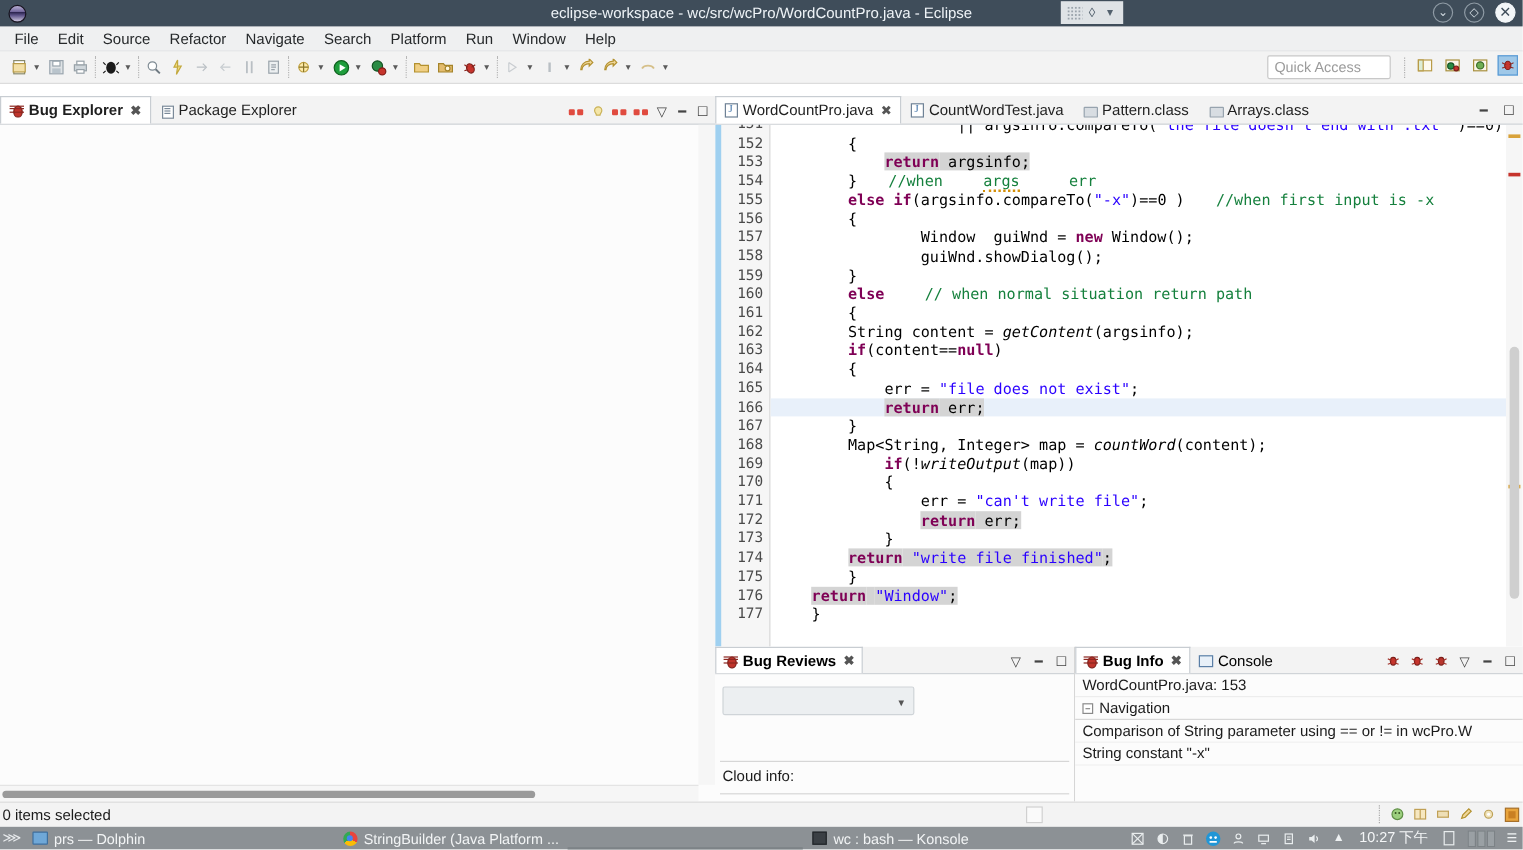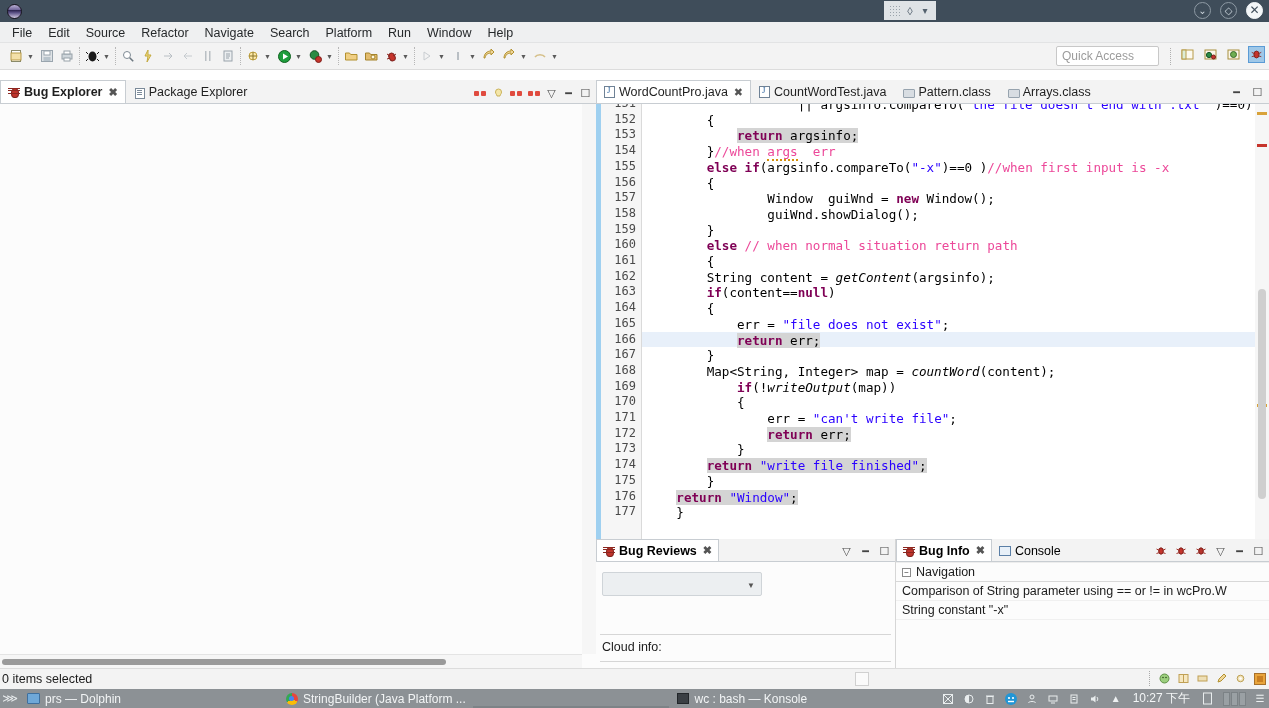--- a/index.html
+++ b/index.html
@@ -183,21 +183,21 @@
     font-family: "DejaVu Sans Mono", monospace; font-size: 12px; color: #4a4a4a;
     height: 15.7px; line-height: 15.7px;
   }
   .ctext {
     font-family: "DejaVu Sans Mono", monospace; font-size: 12.6px; color: #000;
     padding-left: 4px;
   }
   .cline.hl { background: #e8f0fa; }
   .kw { color: #7f0055; font-weight: bold; }
   .str { color: #2a00ff; }
-  .cmt { color: #ec4899; }
+  .cmt { color: #15803d; margin-left: 26px; }
   .mth { color: #000; font-style: italic; }
   .occ { background: #d4d4d4; }
   .sq-und { border-bottom: 2px dotted #d4900a; }
 
   
   .bottom { position: absolute; left: 0; top: 459px; width: 673px; height: 129px; display: flex; }
   .bpanel { height: 129px; background: #fcfcfc; position: relative; }
   .bp-reviews { width: 300px; border-right: 1px solid #d6d6d6; }
   .bp-info { width: 373px; }
   .btabs { height: 23px; background: #f3f3f3; display: flex; align-items: flex-end; border-bottom: 1px solid #c8cdd2; position: relative; }
@@ -260,20 +260,21 @@
 </style>
 </head>
 <body>
 
 <div id="app">
 
   <div class="titlebar">
     <div class="tb-appicon">
         <div class="eclipse-glyph"></div>
       </div>
+    <div class="tb-title">eclipse-workspace - wc/src/wcPro/WordCountPro.java - Eclipse</div>
     <div class="tb-winwidget">
       <div class="ww-dots"></div>
       <div class="ww-move">◊</div>
       <div class="ww-chev">▾</div>
     </div>
     <div class="tb-ctrls">
       <div class="tb-btn">⌄</div>
       <div class="tb-btn">◇</div>
       <div class="tb-btn close">✕</div>
     </div>
@@ -657,20 +658,21 @@
                     <ellipse cx="6" cy="6" rx="2.3" ry="3.2" fill="#b8352d" stroke="#7c1f1a"></ellipse>
                     <path d="M1.5 4l3 1.5M1.5 8.5l3-1M10.5 4l-3 1.5M10.5 8.5l-3-1" stroke="#a03028"></path>
                   </svg>
               </div>
               <div class="mini-ctrl">▽</div>
               <div class="mini-ctrl">━</div>
               <div class="mini-ctrl">☐</div>
             </div>
           </div>
           <div class="info-body">
+            <div class="info-head">WordCountPro.java: 153</div>
             <div class="info-nav">
               <span class="expander">−</span>
               <span>Navigation</span>
             </div>
             <div class="info-row">Comparison of String parameter using == or != in wcPro.W</div>
             <div class="info-row">String constant "-x"</div>
           </div>
         </div>
 
       </div>

